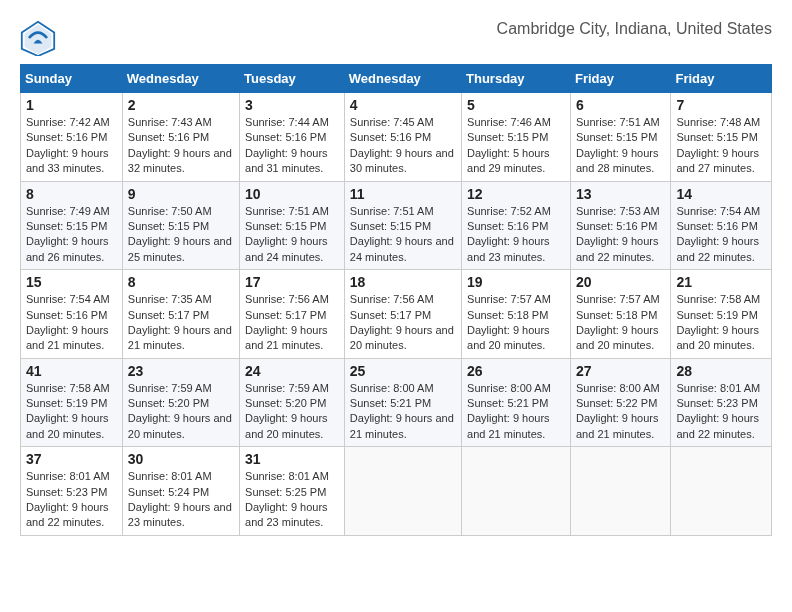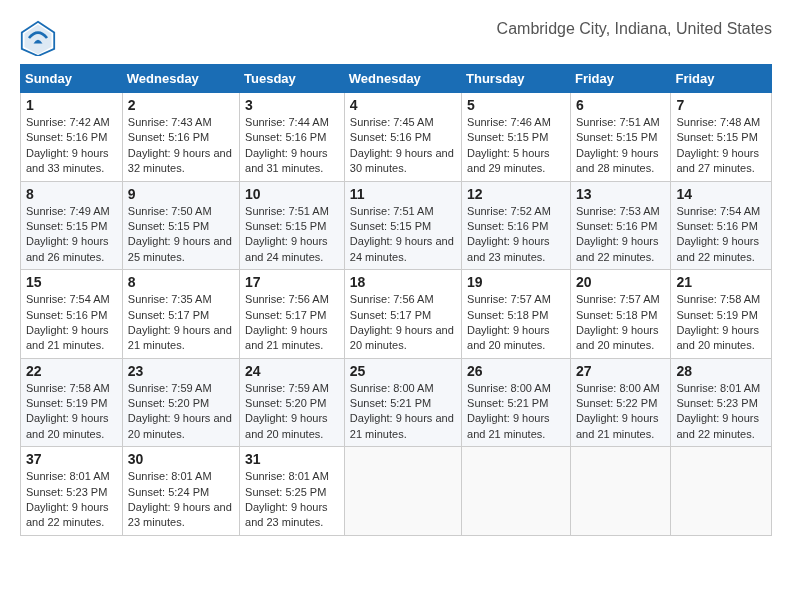--- a/index.html
+++ b/index.html
@@ -285,21 +285,21 @@
         <span class="day-number">21</span>
         <div class="day-info">
           <span>Sunrise: 7:58 AM</span><br>
           <span>Sunset: 5:19 PM</span><br>
           <span>Daylight: 9 hours and 20 minutes.</span>
         </div>
       </td>
       </tr>
       <tr>
         <td>
-        <span class="day-number">22</span>
+        <span class="day-number">41</span>
         <div class="day-info">
           <span>Sunrise: 7:58 AM</span><br>
           <span>Sunset: 5:19 PM</span><br>
           <span>Daylight: 9 hours and 20 minutes.</span>
         </div>
       </td>
         <td>
         <span class="day-number">23</span>
         <div class="day-info">
           <span>Sunrise: 7:59 AM</span><br>

